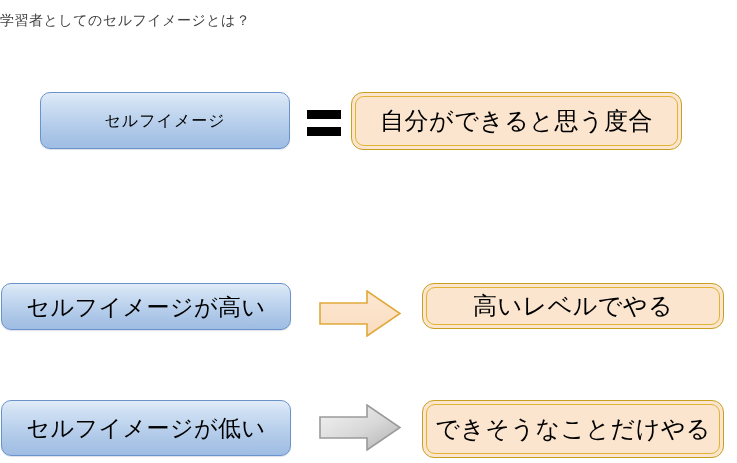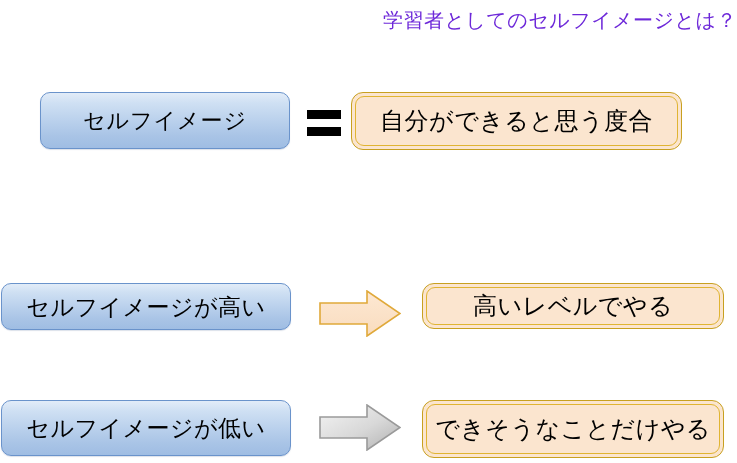--- a/index.html
+++ b/index.html
@@ -23,25 +23,25 @@
     height: 463px;
     background: #ffffff;
   }
 
   
   .slide-title {
     position: absolute;
     left: 0;
     top: 5px;
     width: 737px;
-    text-align: right;
-    font-size: 20px;
+    text-align: left;
+    font-size: 14px;
     line-height: 30px;
     letter-spacing: 0.5px;
-    color: #6d28d9;
+    color: #404040;
     white-space: nowrap;
   }
 
   
   .blue-box {
     position: absolute;
     box-sizing: border-box;
     border: 1.5px solid #6a93cb;
     border-radius: 10px;
     background: linear-gradient(to bottom,
@@ -50,21 +50,21 @@
                 #b9d0ec 52%,
                 #a9c4e6 78%,
                 #9fbde3 100%);
     display: flex;
     align-items: center;
     justify-content: center;
     color: #000000;
     box-shadow: 0 1px 1px rgba(60,90,140,0.18);
   }
   .blue-box .box-text {
-    font-size: 22px;
+    font-size: 16px;
     line-height: 26px;
     letter-spacing: 1px;
     white-space: nowrap;
   }
 
   #box-self-image {
     left: 40px;
     top: 92px;
     width: 250px;
     height: 57px;

